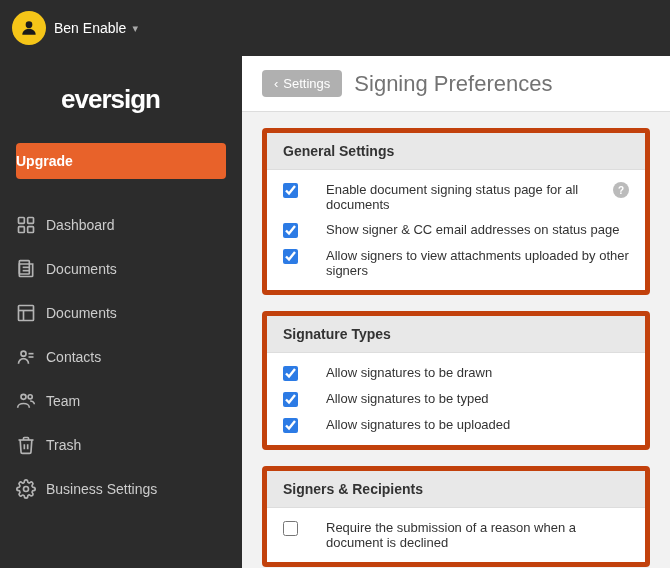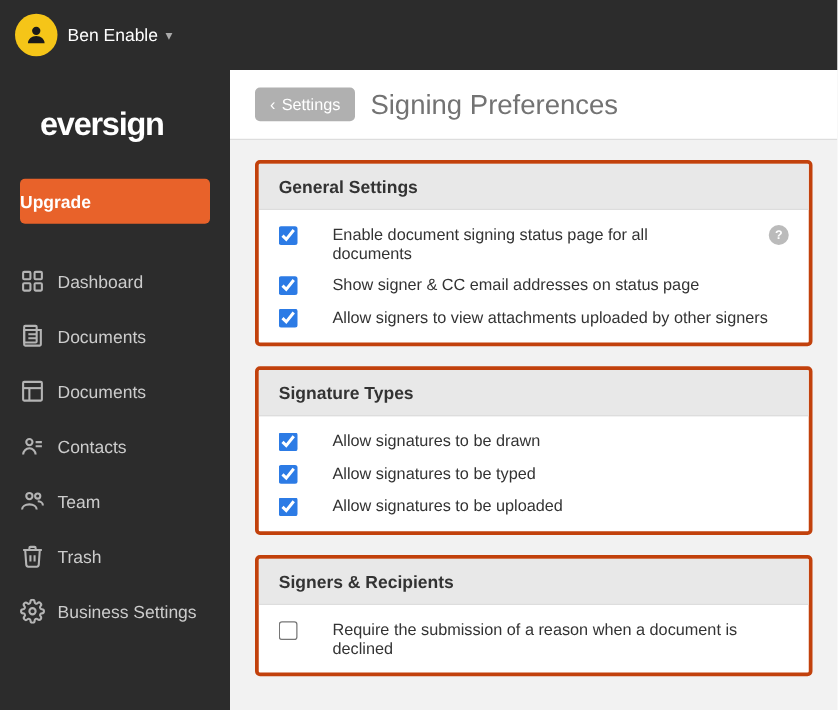--- a/index.html
+++ b/index.html
@@ -36,21 +36,21 @@
 
     
     .main-layout {
       display: flex;
       flex: 1;
       overflow: hidden;
     }
 
     
     .sidebar {
-      width: 184px;
+      width: 242px;
       background: #2c2c2c;
       flex-shrink: 0;
       display: flex;
       flex-direction: column;
       padding-top: 20px;
       overflow-y: auto;
     }
     .sidebar-logo {
       text-align: center;
       margin-bottom: 24px;
@@ -118,21 +118,21 @@
 
     
     .content-body {
       padding: 16px 20px;
       display: flex;
       flex-direction: column;
       gap: 16px;
     }
     .section-card {
       background: #fff;
-      border: 3px solid #c2410c;
+      border: 5px solid #c2410c;
       border-radius: 4px;
       overflow: hidden;
     }
     .section-header {
       background: #e8e8e8;
       padding: 10px 16px;
       font-size: 14px;
       font-weight: 600;
       color: #333;
       border-bottom: 1px solid #ddd;

